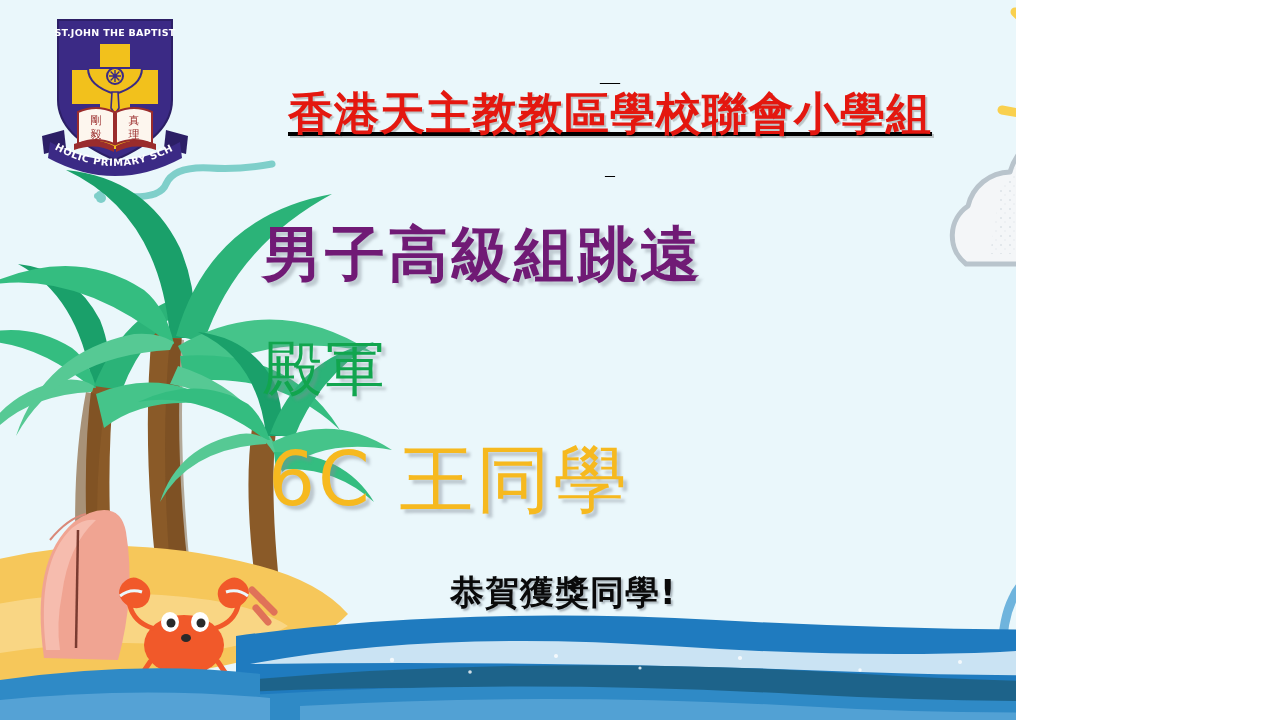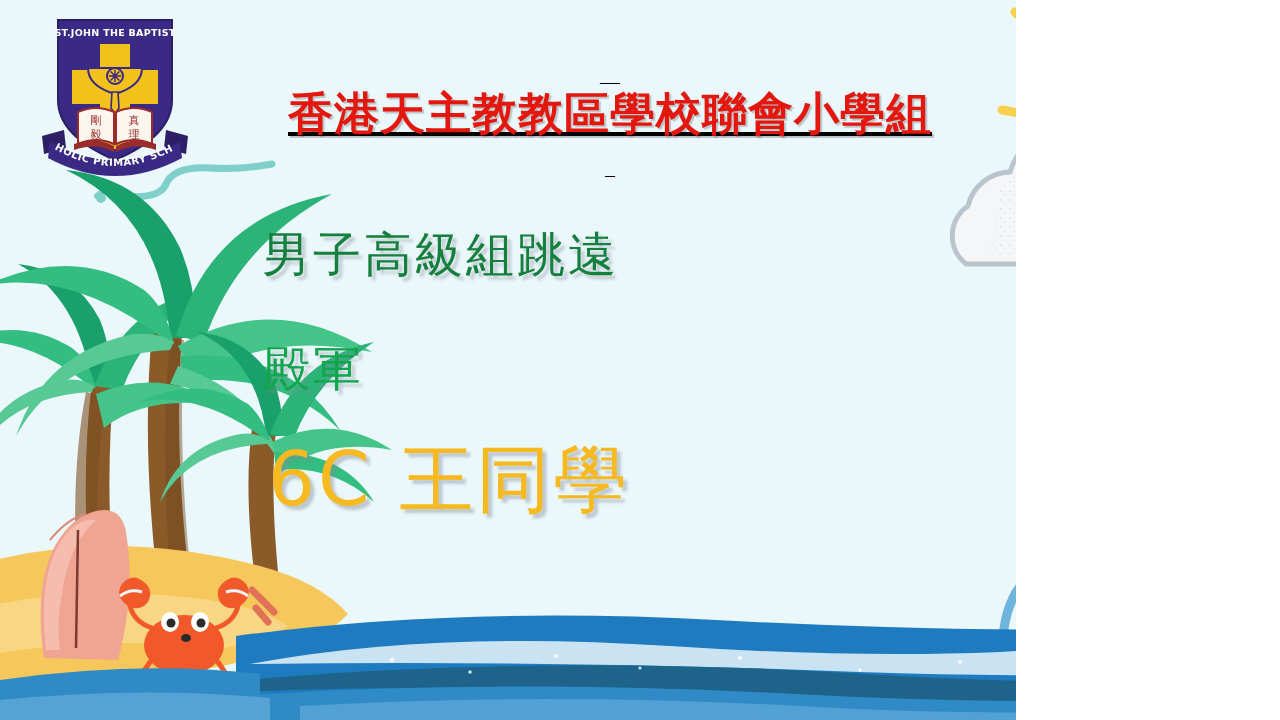--- a/index.html
+++ b/index.html
@@ -43,32 +43,32 @@
     color: #e4170f;
     font-size: 45px;
     font-weight: bold;
     line-height: 55px;
     letter-spacing: 1px;
     text-shadow: 2px 2px 1px rgba(120,120,120,0.40);
   }
 
   #event-line {
     left: 262px; top: 206px;
-    color: #15803d;
-    font-size: 48px;
-    font-weight: 400;
+    color: #701a75;
+    font-size: 60px;
+    font-weight: 700;
     line-height: 96px;
     letter-spacing: 3px;
     text-shadow: 4px 4px 3px rgba(130,140,150,0.42);
   }
 
   #rank-line {
     left: 262px; top: 322px;
     color: #11a54e;
-    font-size: 48px;
+    font-size: 60px;
     font-weight: 500;
     line-height: 92px;
     letter-spacing: 3px;
     text-shadow: 4px 4px 3px rgba(130,140,150,0.42);
   }
 
   #winner-line {
     left: 268px; top: 432px;
     color: #f6b91f;
     font-size: 74px;
@@ -315,14 +315,15 @@
   <div class="txt" id="title-block">
     <div class="line">香港天主教教區學校聯會小學組</div>
   </div>
 
   <div class="txt" id="event-line">男子高級組跳遠</div>
 
   <div class="txt" id="rank-line">殿軍</div>
 
   <div class="txt" id="winner-line">6C 王同學</div>
 
+  <div class="txt" id="congrats-line">恭賀獲獎同學!</div>
 
 </div>
 
 </body></html>

